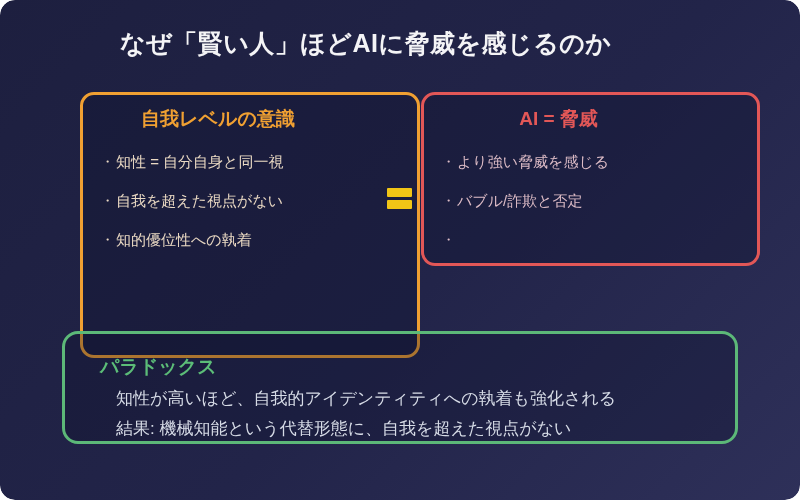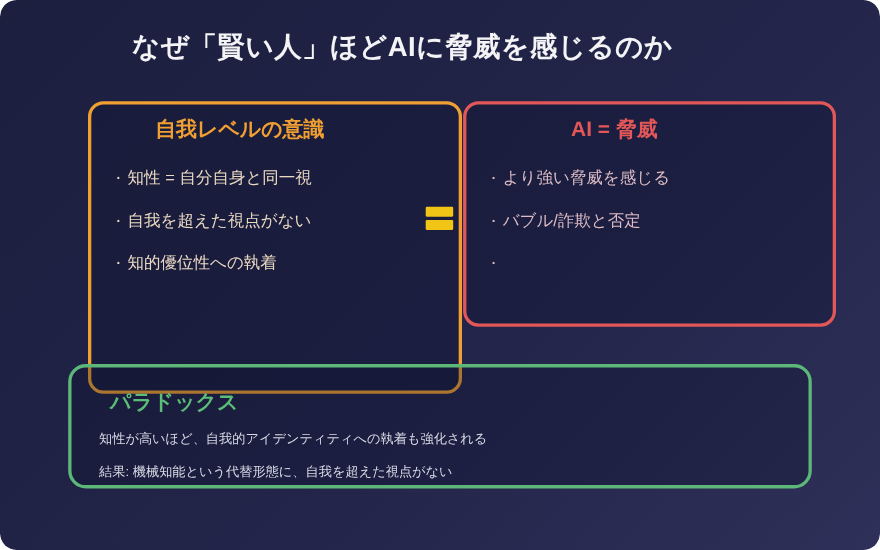--- a/index.html
+++ b/index.html
@@ -32,21 +32,21 @@
     background: rgba(14, 16, 42, 0.30);
   }
   .box-left {
     left: 40px; top: 92px;
     width: 340px; height: 266px;
     border: 3px solid #f0a032;
     margin-left: 40px;
   }
   .box-right {
     left: 421px; top: 92px;
-    width: 339px; height: 205px;
+    width: 339px; height: 174px;
     border: 3px solid #e25757;
   }
   .box-title {
     margin: 12px 64px 0 0;
     text-align: center;
     font-size: 19px;
     line-height: 24px;
     font-weight: bold;
     white-space: nowrap;
   }
@@ -95,22 +95,22 @@
   }
   .bottom-title {
     margin: 21px 0 12px 35px;
     font-size: 19px;
     line-height: 23px;
     font-weight: bold;
     color: #5cbd78;
     white-space: nowrap;
   }
   .bottom-line {
-    margin: 0 0 12px 25px;
-    font-size: 12px;
+    margin: 0 0 12px 51px;
+    font-size: 17px;
     line-height: 18px;
     color: #d6dbe6;
     white-space: nowrap;
   }
 </style>
 </head>
 <body>
 
 <div class="slide">
 

